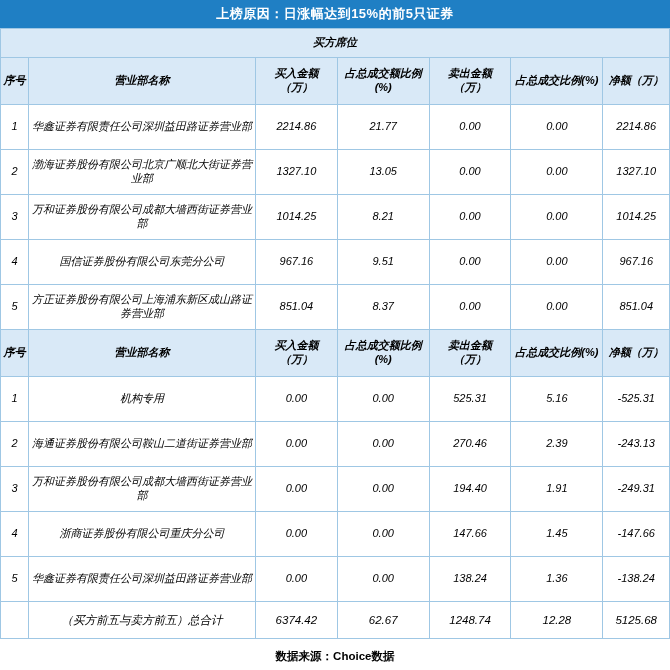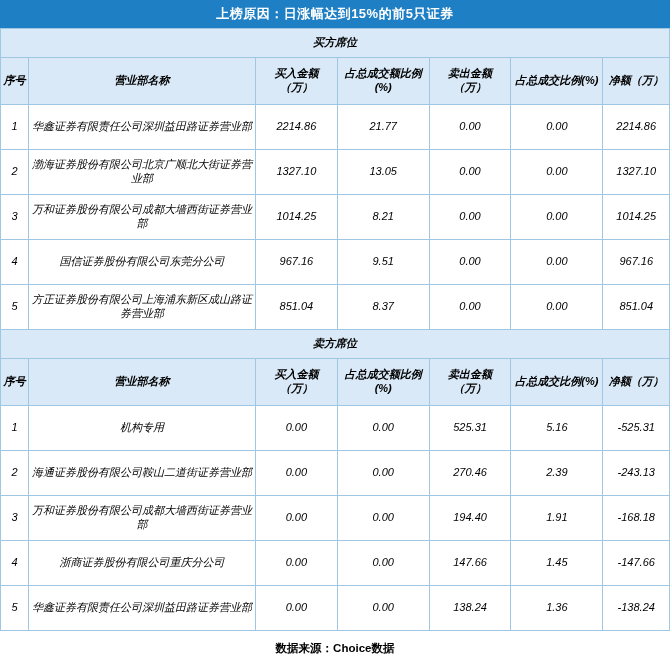--- a/index.html
+++ b/index.html
@@ -159,23 +159,20 @@
       <tr class="data-row">
         <td>5</td>
         <td class="name-cell">方正证券股份有限公司上海浦东新区成山路证券营业部</td>
         <td>851.04</td>
         <td>8.37</td>
         <td>0.00</td>
         <td>0.00</td>
         <td>851.04</td>
       </tr>
 
-      <tr class="section-head">
-        <td colspan="7">卖方席位</td>
-      </tr>
       <tr class="col-head">
         <td>序号</td>
         <td>营业部名称</td>
         <td>买入金额（万）</td>
         <td>占总成交额比例(%)</td>
         <td>卖出金额（万）</td>
         <td>占总成交比例(%)</td>
         <td>净额（万）</td>
       </tr>
 
@@ -197,38 +194,47 @@
         <td>2.39</td>
         <td>-243.13</td>
       </tr>
       <tr class="data-row">
         <td>3</td>
         <td class="name-cell">万和证券股份有限公司成都大墙西街证券营业部</td>
         <td>0.00</td>
         <td>0.00</td>
         <td>194.40</td>
         <td>1.91</td>
-        <td>-168.18</td>
+        <td>-249.31</td>
       </tr>
       <tr class="data-row">
         <td>4</td>
         <td class="name-cell">浙商证券股份有限公司重庆分公司</td>
         <td>0.00</td>
         <td>0.00</td>
         <td>147.66</td>
         <td>1.45</td>
         <td>-147.66</td>
       </tr>
       <tr class="data-row">
         <td>5</td>
         <td class="name-cell">华鑫证券有限责任公司深圳益田路证券营业部</td>
         <td>0.00</td>
         <td>0.00</td>
         <td>138.24</td>
         <td>1.36</td>
         <td>-138.24</td>
       </tr>
 
+      <tr class="total-row">
+        <td></td>
+        <td class="name-cell">（买方前五与卖方前五）总合计</td>
+        <td>6374.42</td>
+        <td>62.67</td>
+        <td>1248.74</td>
+        <td>12.28</td>
+        <td>5125.68</td>
+      </tr>
     </tbody>
   </table>
 
   <div class="footer">数据来源：Choice数据</div>
 </div>
 
 </body></html>

